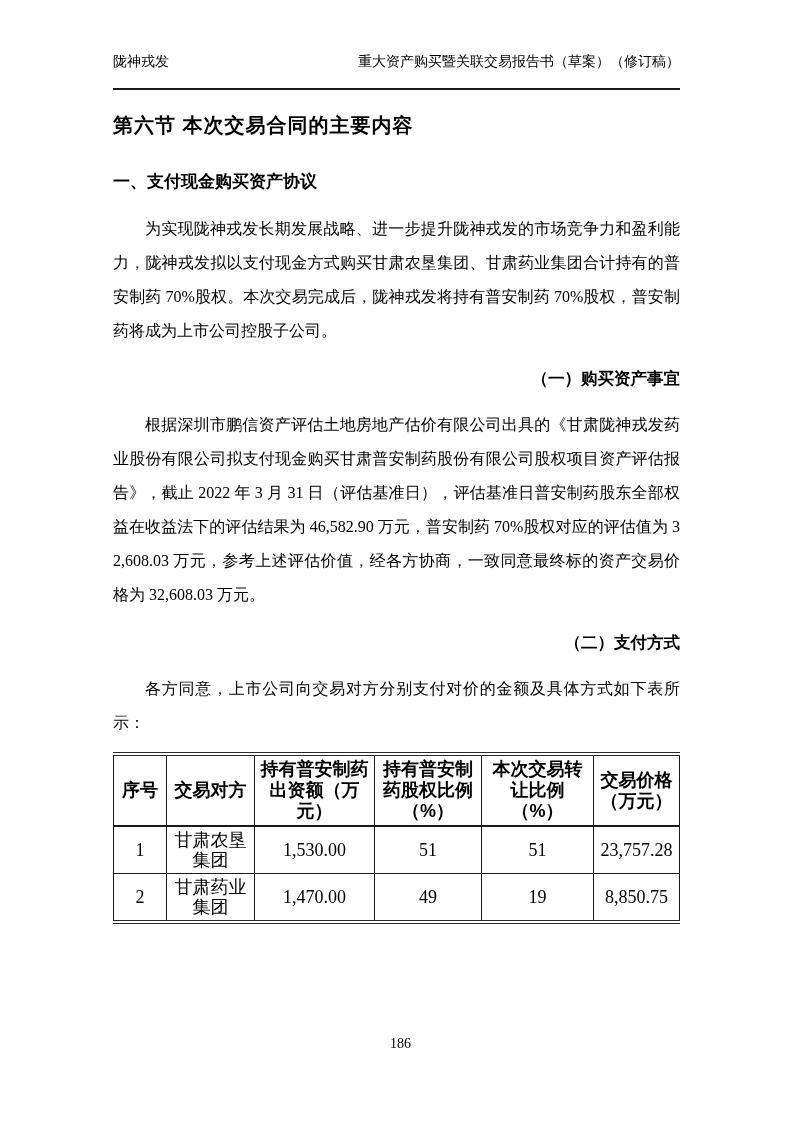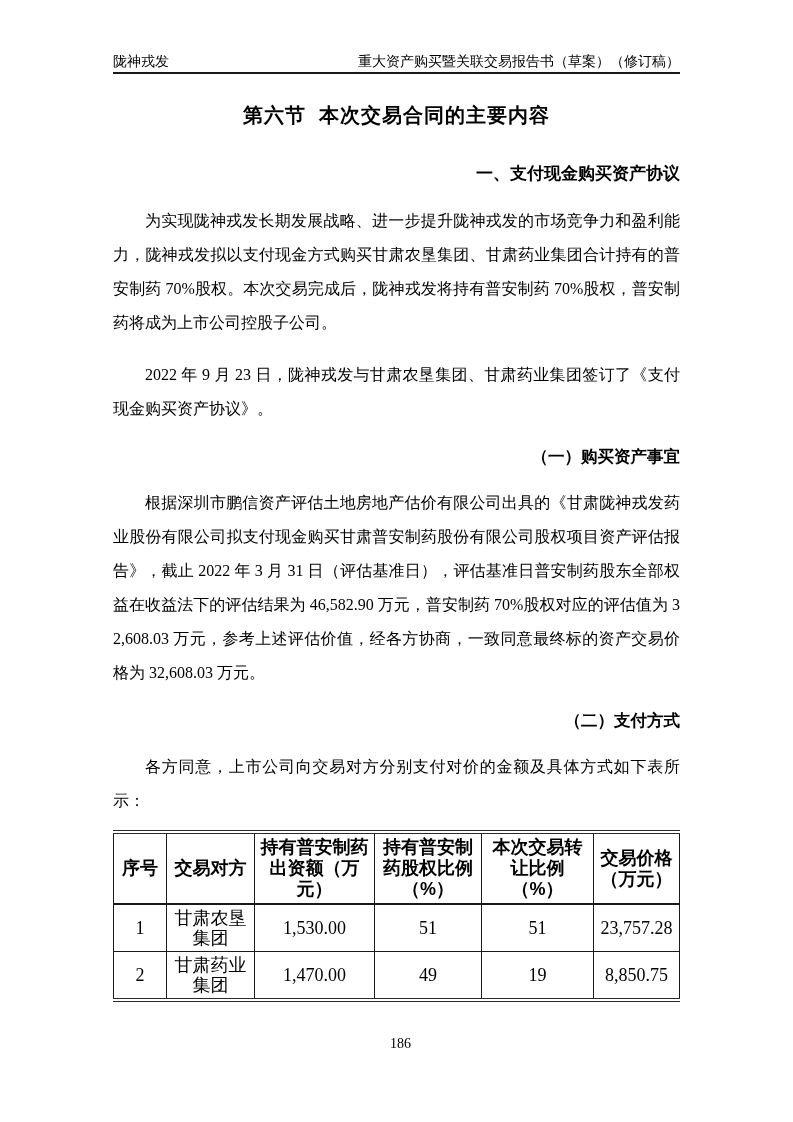--- a/index.html
+++ b/index.html
@@ -18,45 +18,43 @@
     position: absolute;
     top: 52px;
     left: 113px;
     right: 113px;
     display: flex;
     justify-content: space-between;
     align-items: flex-end;
     font-size: 14px;
     line-height: 20px;
     border-bottom: 2px solid #1a1a1a;
-    padding-bottom: 0;
+    padding-bottom: 16px;
     text-align: center;
   }
   .content {
     position: absolute;
     top: 100px;
     left: 113px;
     right: 113px;
   }
   .doc-title {
-    margin-top: 2px;
-    text-align: center;
-    font-family: Liberation Mono, monospace;
+    margin-top: 10px;
+    font-family: Liberation Sans, sans-serif;
     font-weight: bold;
     font-size: 20px;
     line-height: 30px;
     letter-spacing: 1px;
   }
   .h-level1 {
     margin-top: 30px;
     font-family: "Liberation Sans", "DejaVu Sans", sans-serif;
     font-weight: bold;
     font-size: 17px;
     line-height: 24px;
-    text-align: right;
   }
   .h-level2 {
     margin-top: 18px;
     font-family: "Liberation Sans", "DejaVu Sans", sans-serif;
     font-weight: bold;
     font-size: 16.5px;
     line-height: 24px;
     text-align: right;
   }
   p.body-para {
@@ -110,21 +108,20 @@
     <span>重大资产购买暨关联交易报告书（草案）（修订稿）</span>
   </div>
 
   <div class="content">
 
     <div class="doc-title">第六节 本次交易合同的主要内容</div>
 
     <div class="h-level1">一、支付现金购买资产协议</div>
 
     <p class="body-para">为实现陇神戎发长期发展战略、进一步提升陇神戎发的市场竞争力和盈利能力，陇神戎发拟以支付现金方式购买甘肃农垦集团、甘肃药业集团合计持有的普安制药 70%股权。本次交易完成后，陇神戎发将持有普安制药 70%股权，普安制药将成为上市公司控股子公司。</p>
-    <p class="body-para">2022 年 9 月 23 日，陇神戎发与甘肃农垦集团、甘肃药业集团签订了《支付现金购买资产协议》。</p>
 
     <div class="h-level2">（一）购买资产事宜</div>
 
     <p class="body-para">根据深圳市鹏信资产评估土地房地产估价有限公司出具的《甘肃陇神戎发药业股份有限公司拟支付现金购买甘肃普安制药股份有限公司股权项目资产评估报告》，截止 2022 年 3 月 31 日（评估基准日），评估基准日普安制药股东全部权益在收益法下的评估结果为 46,582.90 万元，普安制药 70%股权对应的评估值为 32,608.03 万元，参考上述评估价值，经各方协商，一致同意最终标的资产交易价格为 32,608.03 万元。</p>
 
     <div class="h-level2">（二）支付方式</div>
 
     <p class="body-para">各方同意，上市公司向交易对方分别支付对价的金额及具体方式如下表所示：</p>
 
     <table class="pay-table">

